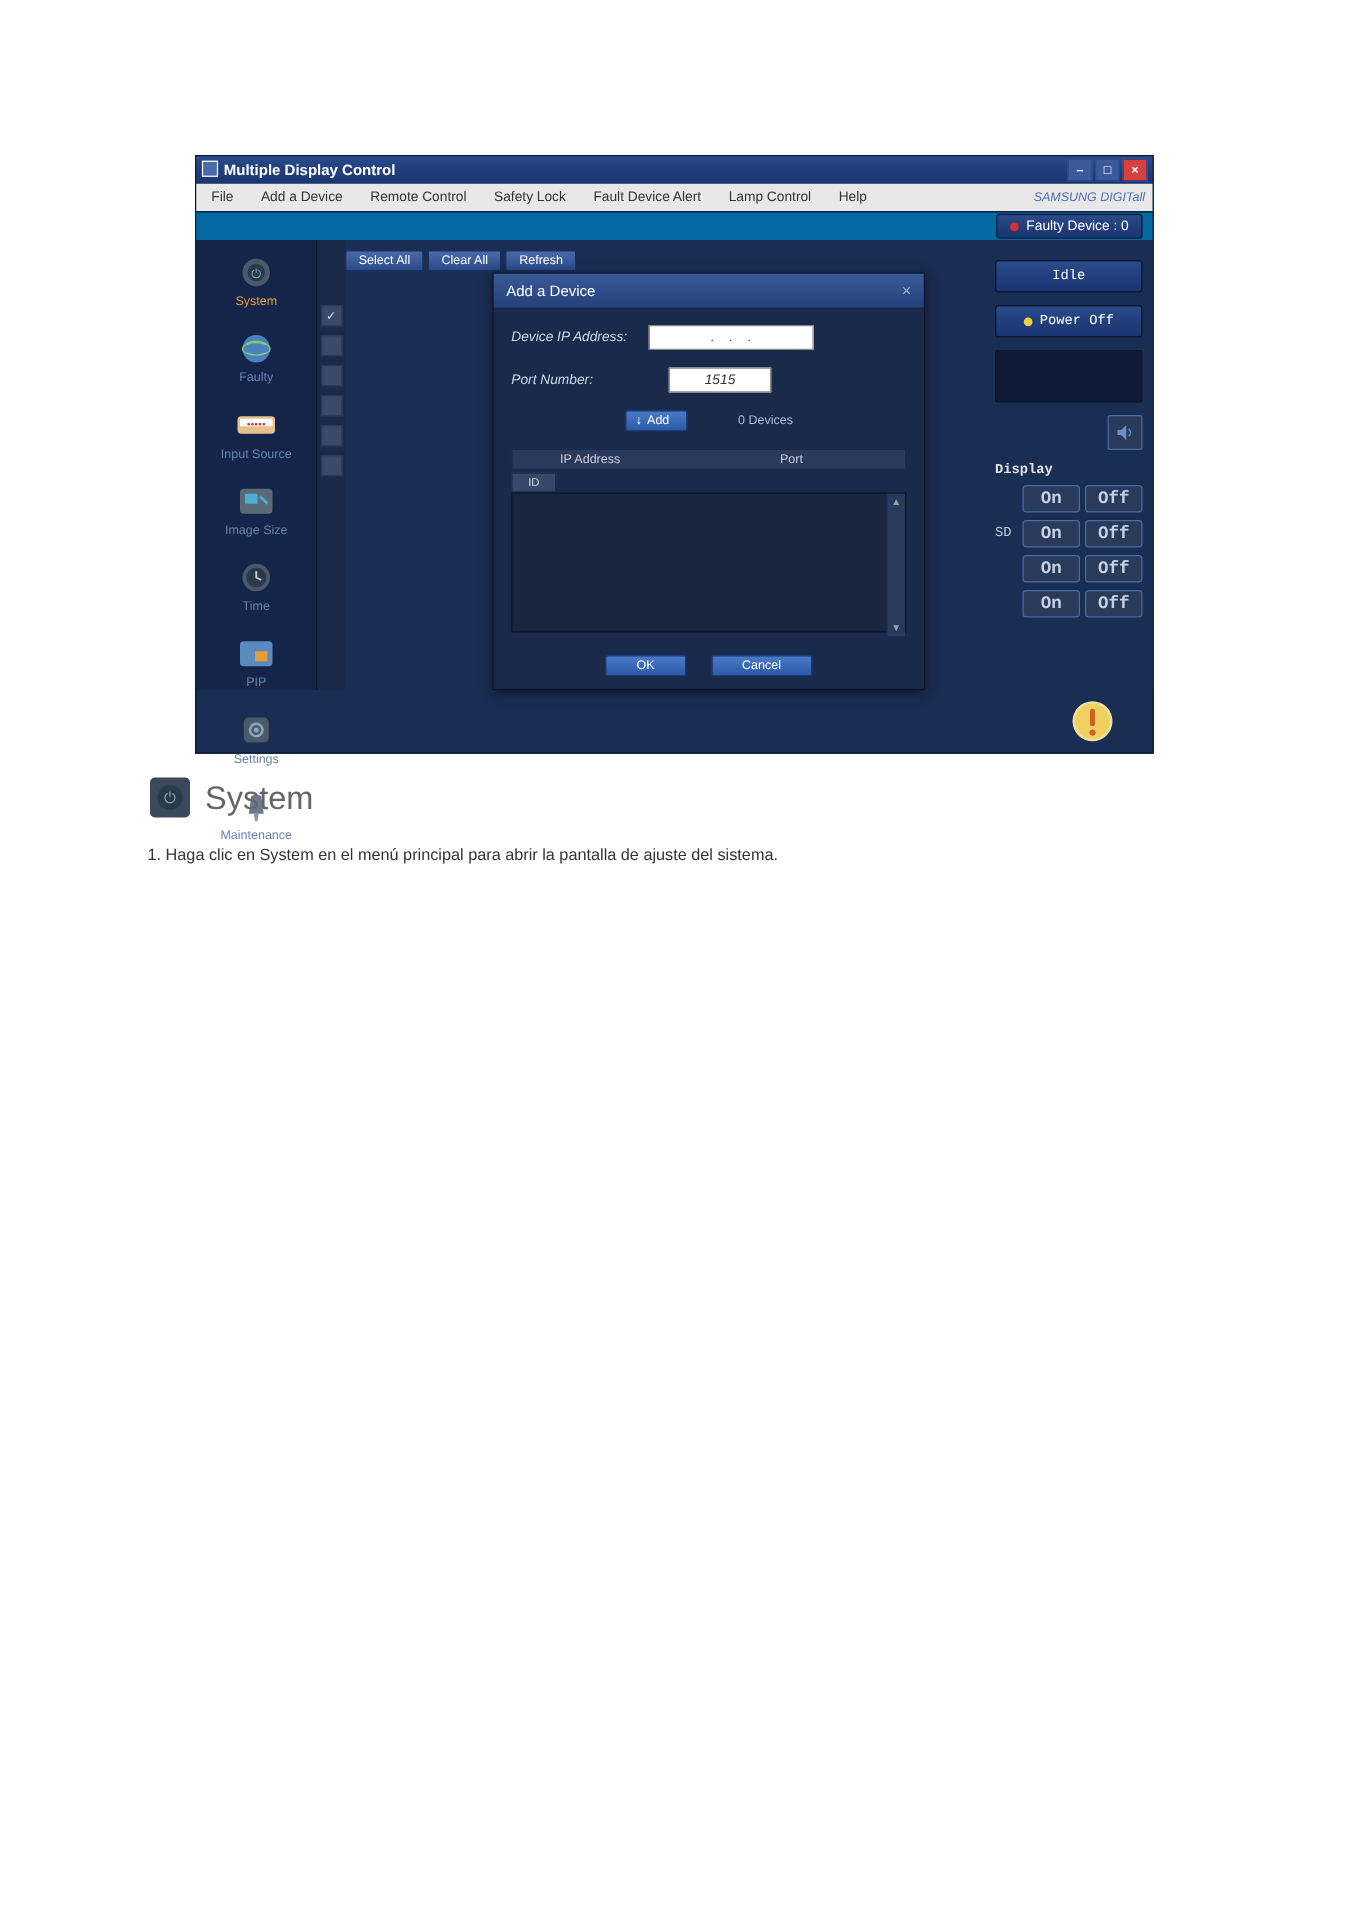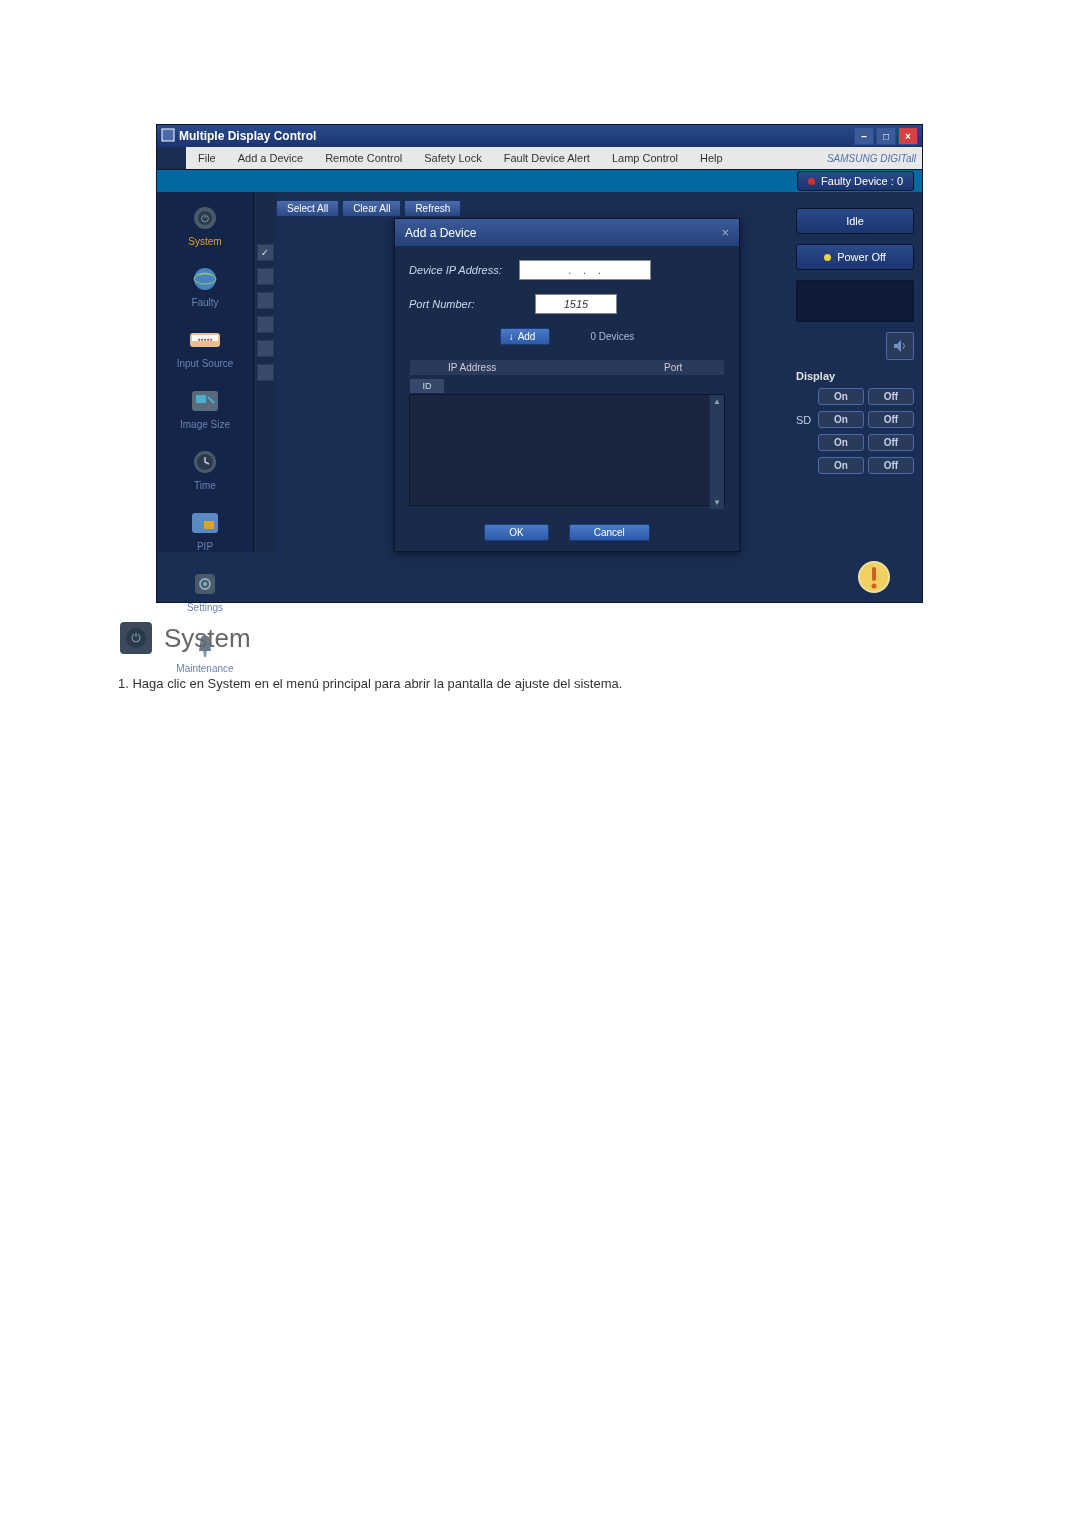--- a/index.html
+++ b/index.html
@@ -46,21 +46,20 @@
   .window-btn.close { background: #d64040; }
   .menubar {
     background: #e8e8e8;
     height: 22px;
     display: flex;
     align-items: center;
     padding: 0 6px;
     font-size: 11px;
     color: #333;
     gap: 10px;
-    margin-left: 29px;
   }
   .menubar .menu-item {
     padding: 2px 6px;
     white-space: nowrap;
   }
   .brand {
     margin-left: auto;
     font-style: italic;
     font-size: 10px;
     color: #5070b0;
@@ -144,20 +143,21 @@
     padding: 2px 10px;
     border-radius:2px;
   }
 
   .right-panel {
     width: 118px;
     padding: 16px 8px;
     display: flex;
     flex-direction: column;
     gap: 10px;
+    font-family: Liberation Mono, monospace;
   }
   .idle-pill, .power-pill {
     background: linear-gradient(#2a4a8a,#1a3570);
     border:1px solid #0a1530;
     border-radius:3px;
     color:#fff;
     font-size:11px;
     text-align:center;
     padding: 6px 0;
     display:flex;align-items:center;justify-content:center;gap:6px;
@@ -187,21 +187,21 @@
     display:flex;gap:4px;align-items:center;
     margin-top:6px;
     font-size:11px;
     color:#c5d0e8;
   }
   .sd-label { width:22px; font-weight:normal; }
   .tg-btn {
     border:1px solid #4a6aa8;
     background:#2a3a5a;
     color:#c5d0e8;
-    font-size:10px;
+    font-size:14px;
     padding:2px 8px;
     border-radius:3px;
     min-width:28px;text-align:center;
   }
 
   .bottom-row {
     height: 50px;
     display:flex;
     justify-content:flex-end;
     align-items:center;
@@ -270,21 +270,21 @@
   }
   .devices-label {
     color:#aabce0;font-size:10px;
   }
   .list-header {
     display:flex;background:#2a3a5a;border:1px solid #1a2a4a;
     font-size:10px;color:#ccd;padding:2px 0;
   }
   .list-header .col-id{width:30px;padding-left:4px;}
   .list-header .col-ip{flex:1;padding-left:4px;}
-  .list-header .col-port{width:60px;}
+  .list-header .col-port{width:100px;}
   .list-body {
     background:#1a2540;height:110px;border:1px solid #0a1530;
     position:relative;
   }
   .list-scroll {
     position:absolute;right:0;top:0;width:14px;height:100%;
     background:#2a3a5a;border-left:1px solid #1a2a4a;
     display:flex;flex-direction:column;align-items:center;justify-content:space-between;
     color:#8aa;font-size:8px;padding:2px 0;
   }

